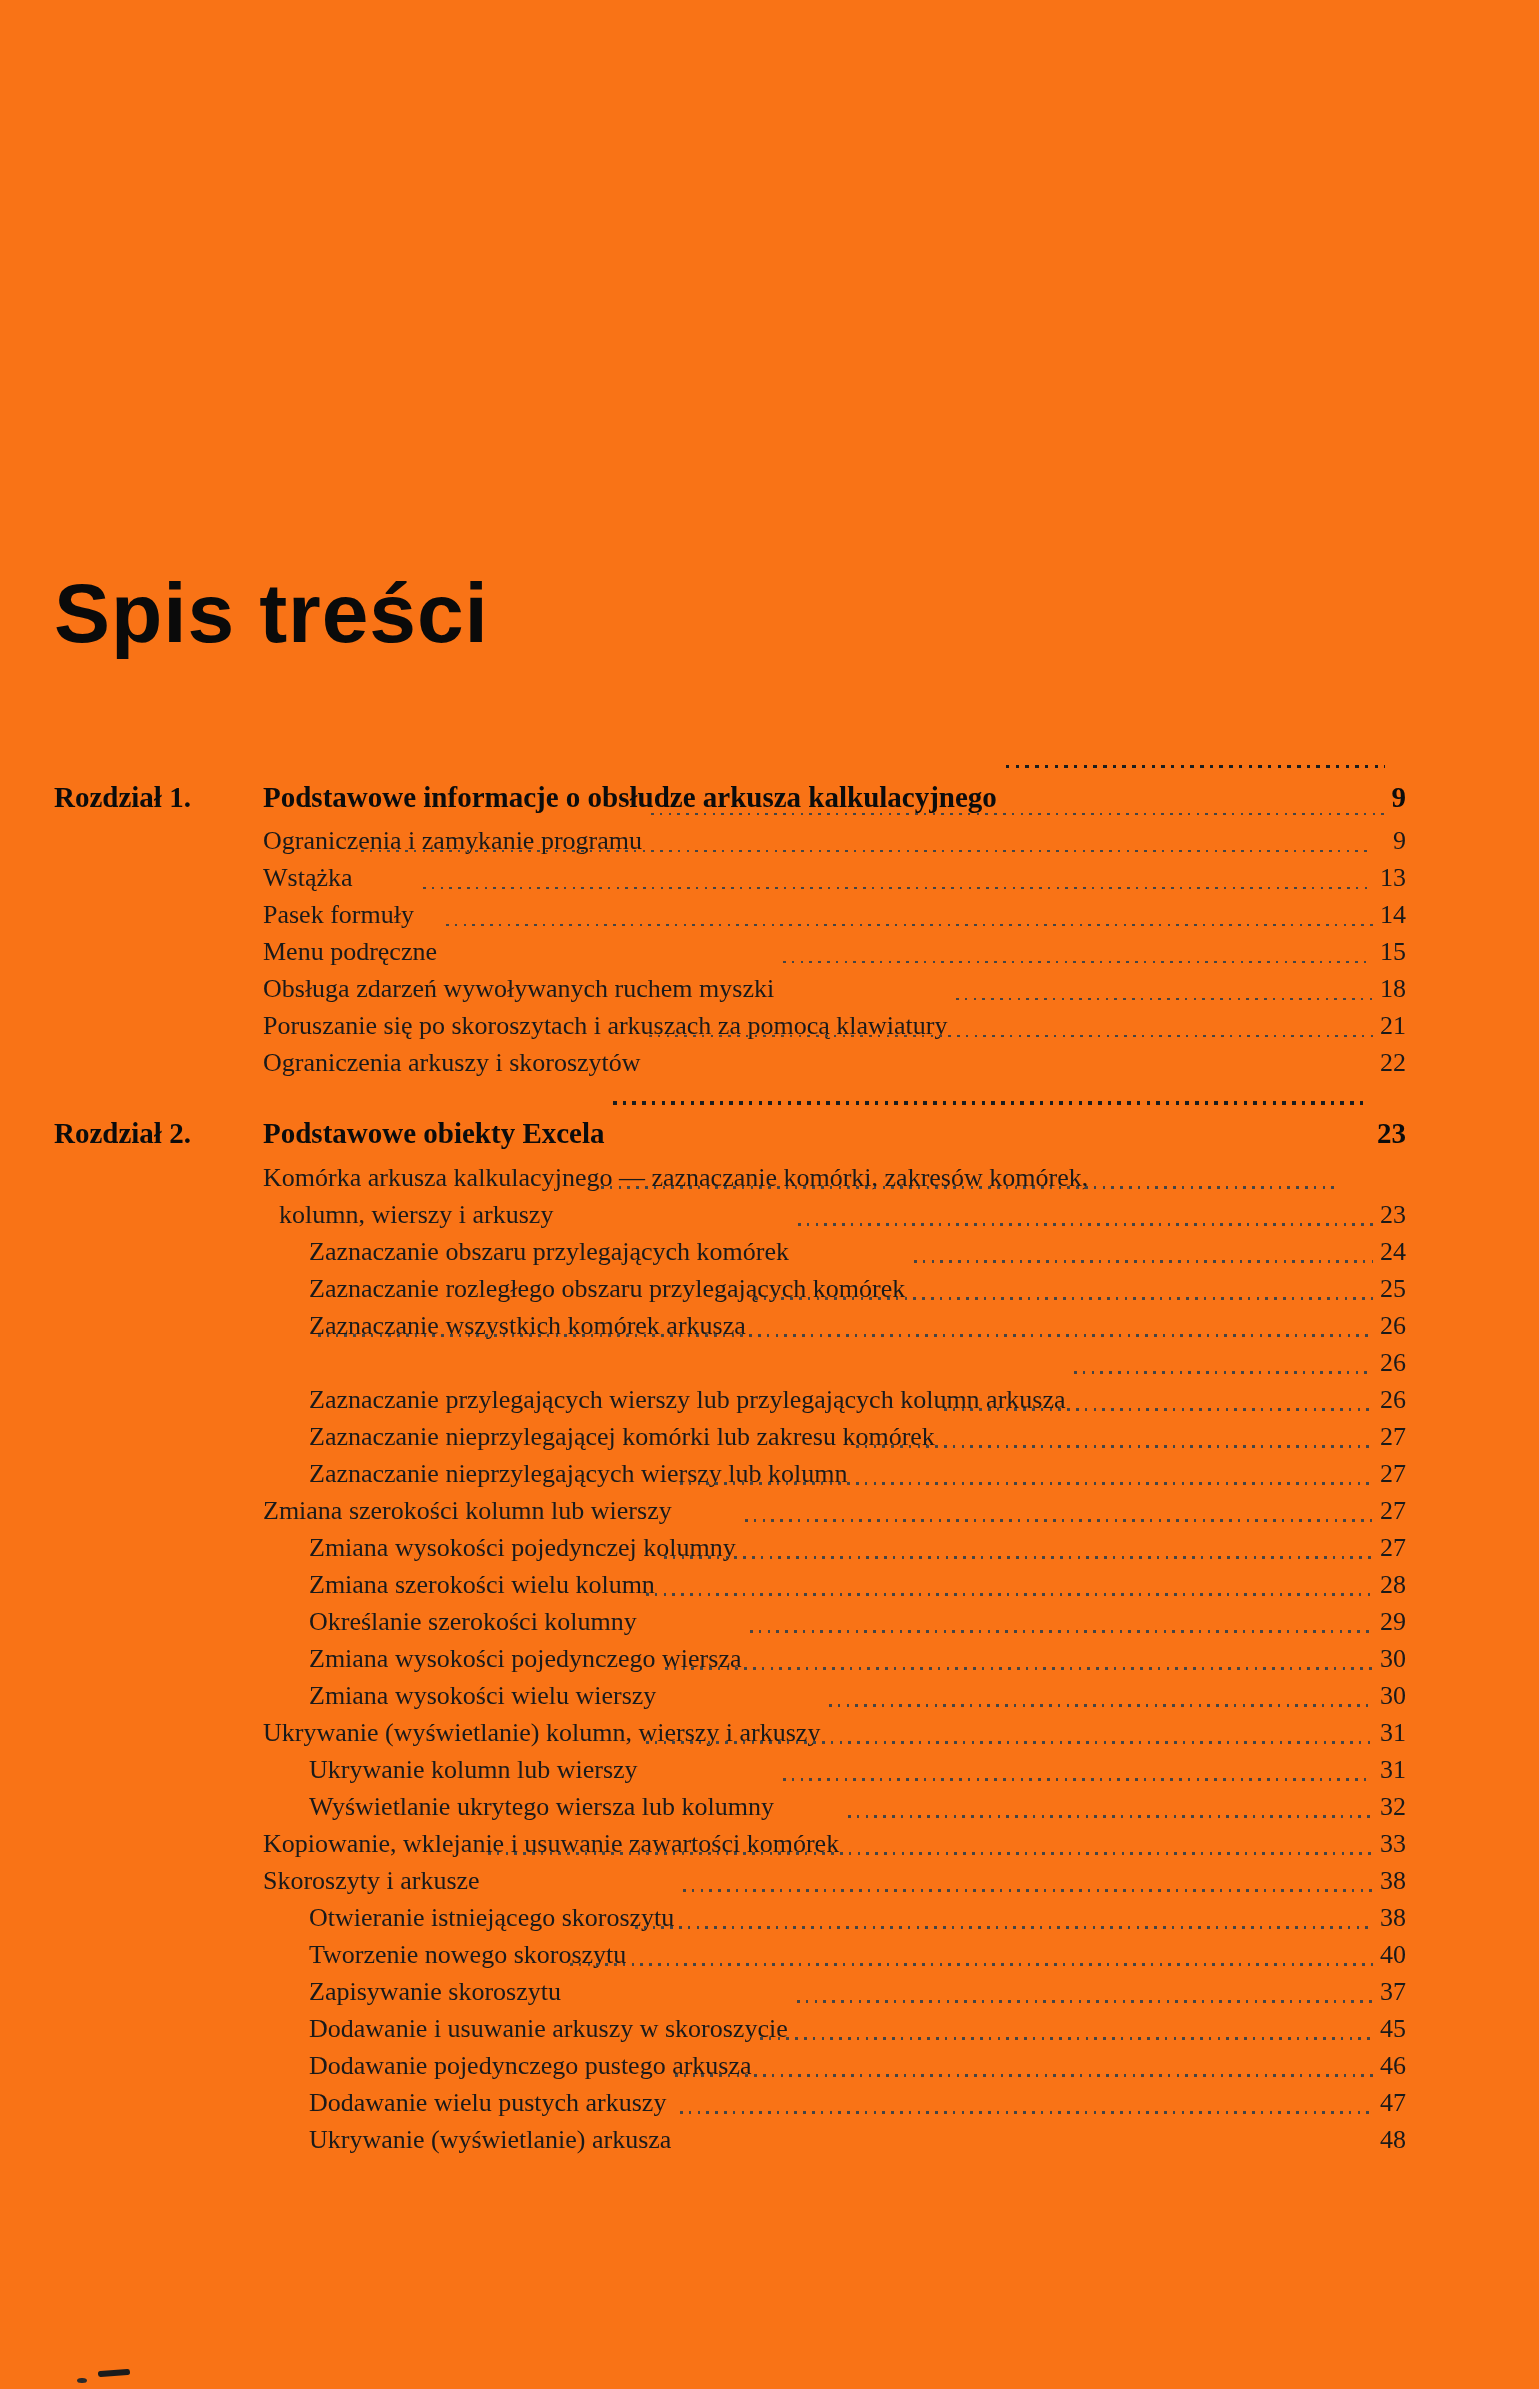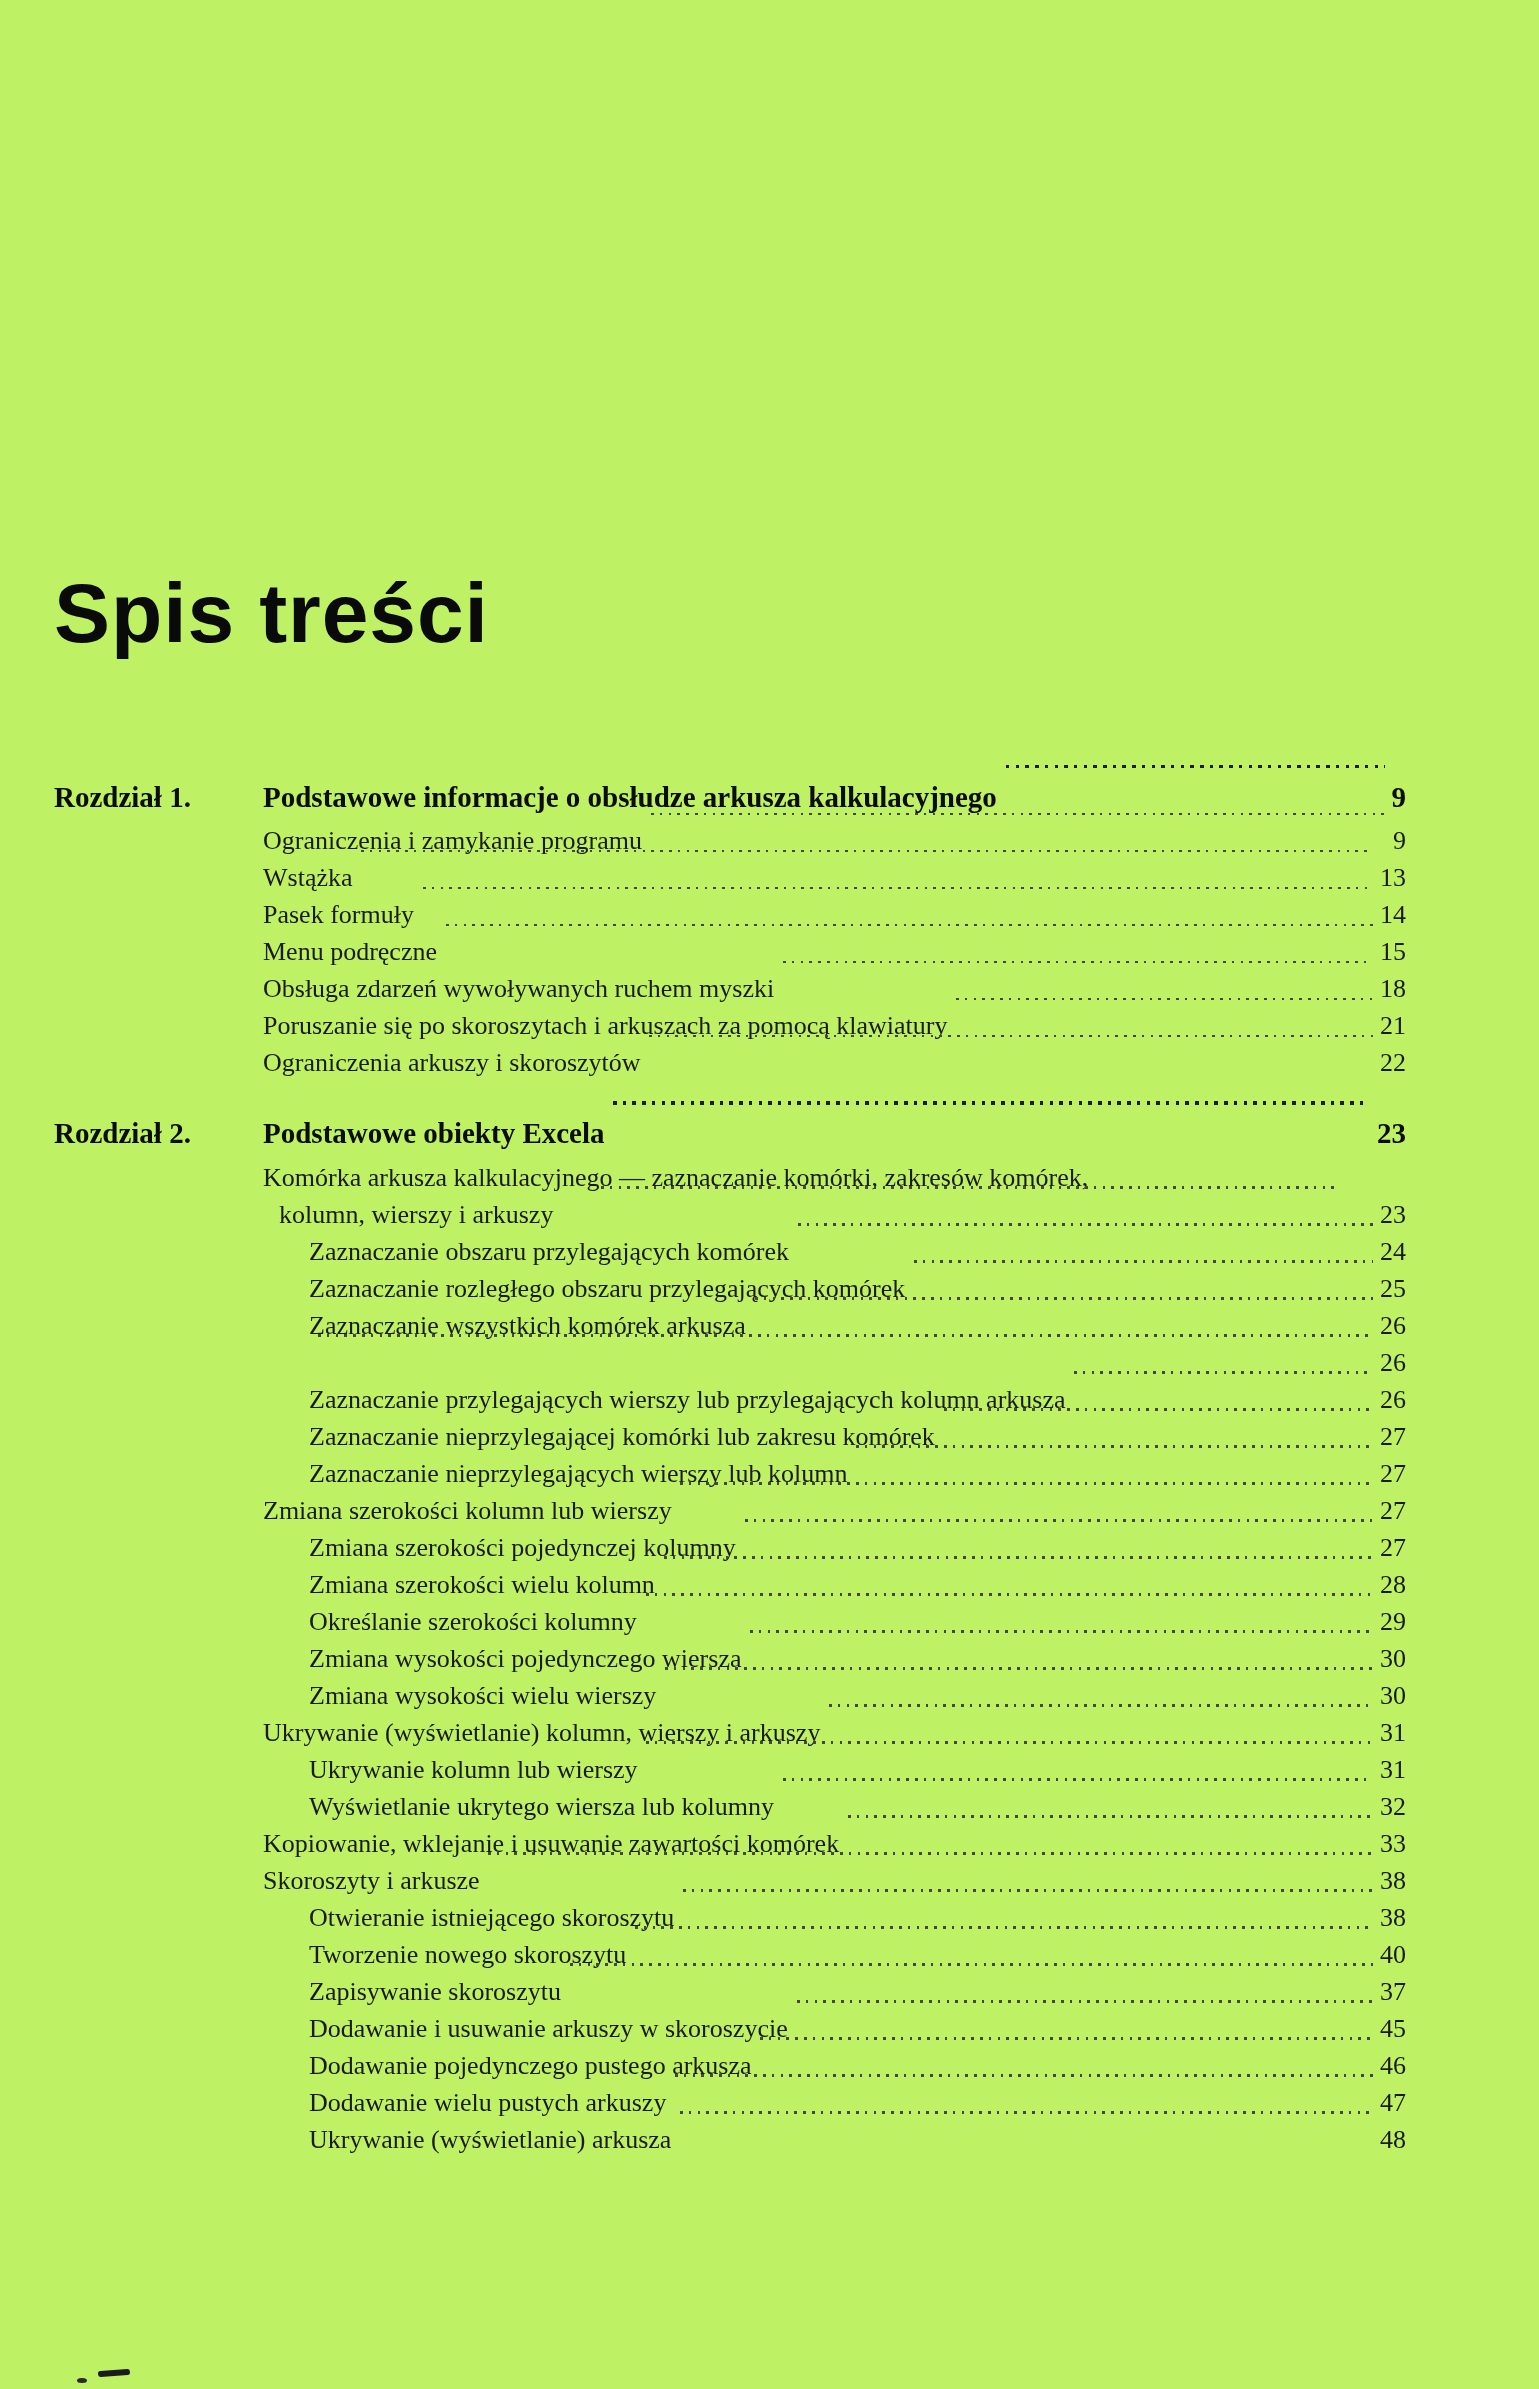--- a/index.html
+++ b/index.html
@@ -6,21 +6,21 @@
   html, body { width:1540px; height:2389px; }
   body {
     background:#f6f6f4;
     font-family:"Liberation Serif", serif;
     color:#161616;
     position:relative;
     overflow:hidden;
   }
   .page {
     position:absolute; inset:0;
-    background:#bef264;
+    background:#f97316;
   }
   .content {
     padding:569px 134px 0 54px;
   }
   .doc-title {
     font-family:"Liberation Sans", sans-serif;
     font-weight:700;
     font-size:84px;
     line-height:88px;
     letter-spacing:0.9px;
@@ -172,21 +172,21 @@
               <span class="etext">Zaznaczanie nieprzylegających wierszy lub kolumn</span>
               <span class="leader"></span>
               <span class="epage">27</span>
             </div>
             <div class="row lvl-1">
               <span class="etext">Zmiana szerokości kolumn lub wierszy</span>
               <span class="leader"></span>
               <span class="epage">27</span>
             </div>
             <div class="row lvl-2">
-              <span class="etext">Zmiana szerokości pojedynczej kolumny</span>
+              <span class="etext">Zmiana wysokości pojedynczej kolumny</span>
               <span class="leader"></span>
               <span class="epage">27</span>
             </div>
             <div class="row lvl-2">
               <span class="etext">Zmiana szerokości wielu kolumn</span>
               <span class="leader"></span>
               <span class="epage">28</span>
             </div>
             <div class="row lvl-2">
               <span class="etext">Określanie szerokości kolumny</span>

